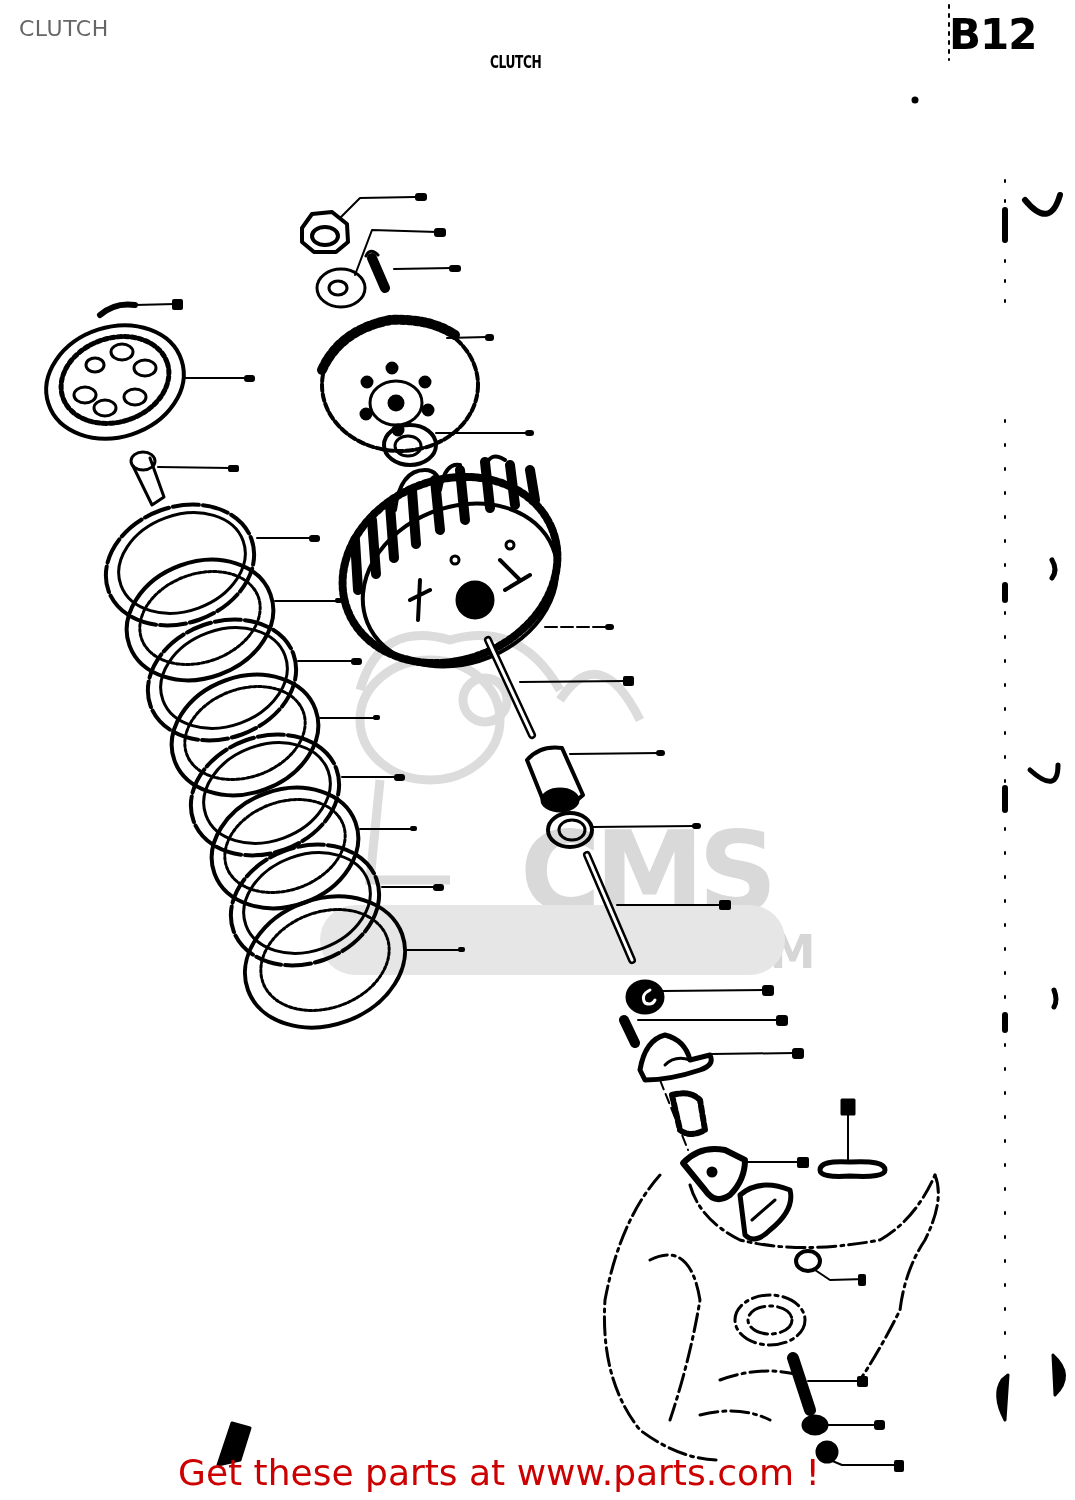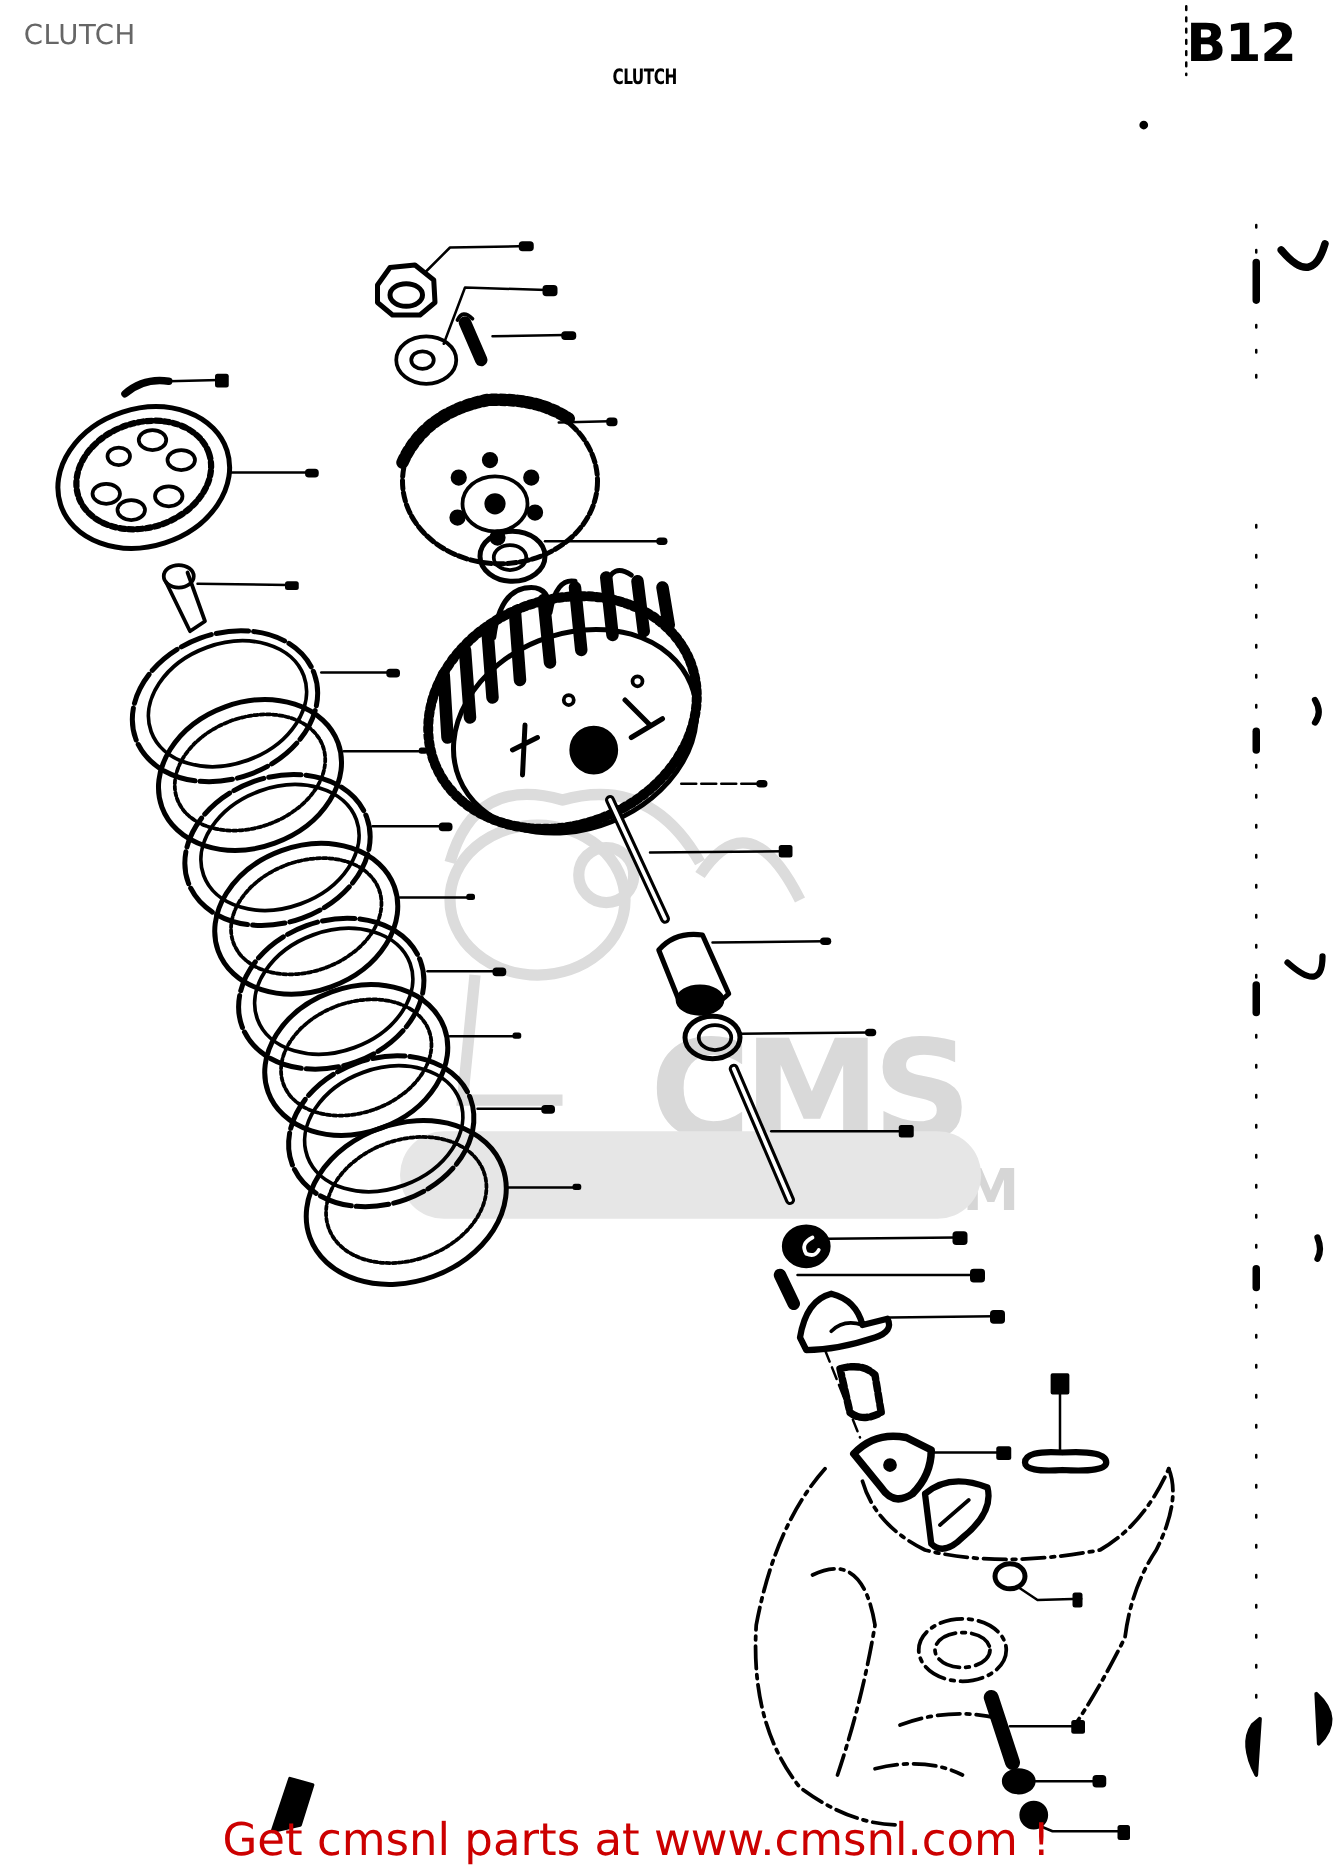--- a/index.html
+++ b/index.html
@@ -285,13 +285,13 @@
     <rect x="776" y="1015" width="12" height="11" rx="3"></rect>
     <rect x="792" y="1048" width="12" height="11" rx="3"></rect>
     <rect x="797" y="1157" width="12" height="11" rx="2"></rect>
     <rect x="858" y="1274" width="8" height="12" rx="2"></rect>
     <rect x="857" y="1376" width="11" height="11" rx="2"></rect>
     <rect x="874" y="1420" width="11" height="10" rx="3"></rect>
     <rect x="894" y="1460" width="10" height="12" rx="2"></rect>
   </g>
 </svg>
 
-<div class="cta">Get cmsnl parts at www.cmsnl.com !</div>
+<div class="cta">Get these parts at www.parts.com !</div>
 
 </body></html>

